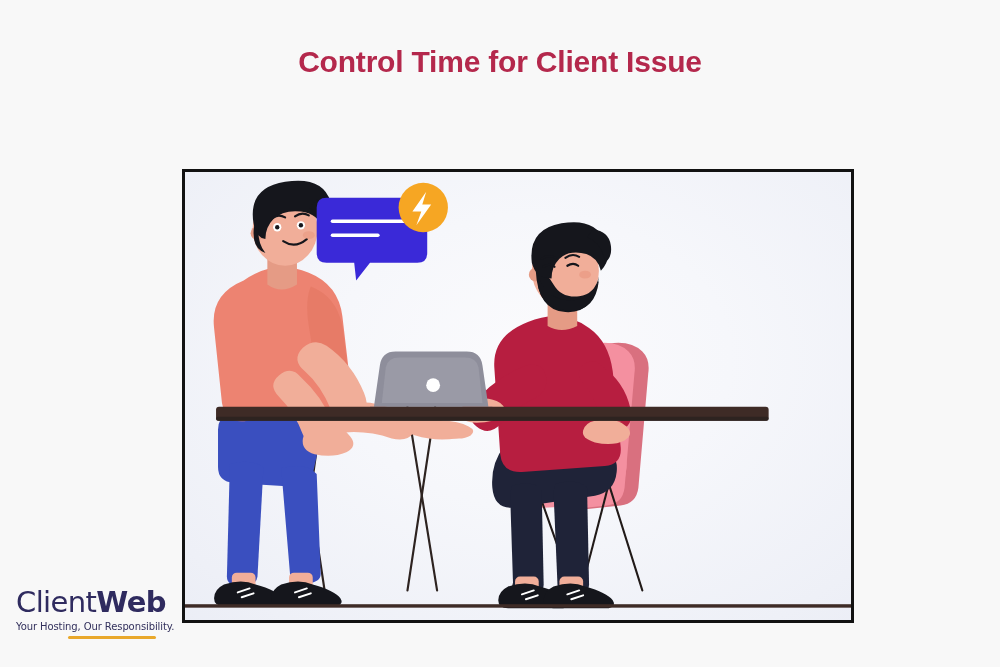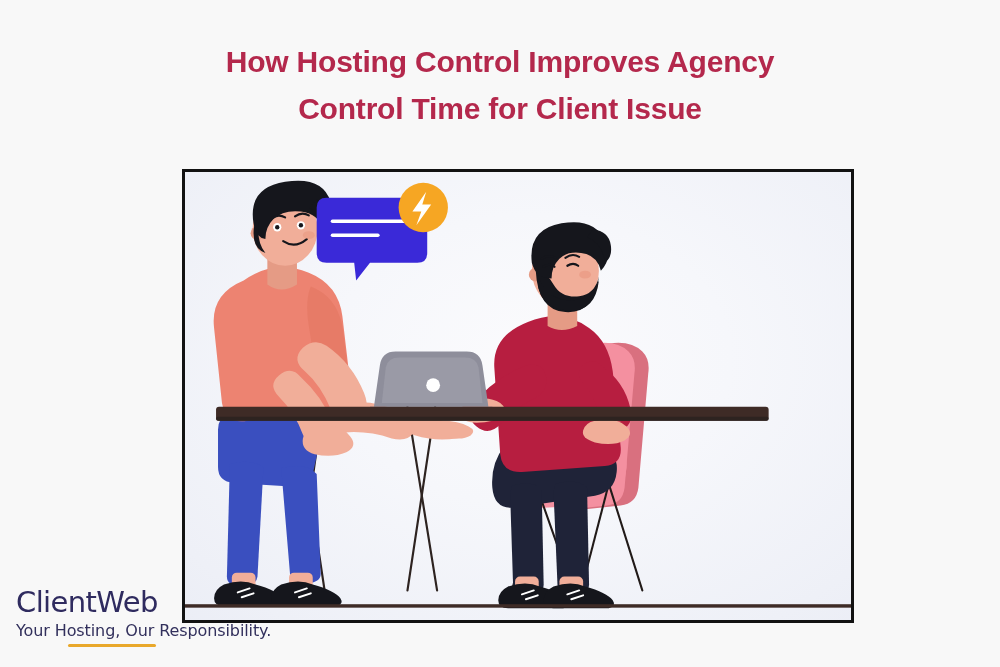--- a/index.html
+++ b/index.html
@@ -85,45 +85,44 @@
   .logo-word {
     font-family: "DejaVu Sans", sans-serif;
     font-size: 29px;
     font-weight: bold;
     color: #2f2b5f;
     letter-spacing: -0.6px;
     line-height: 32px;
     white-space: nowrap;
   }
   .logo-word .w-miles { font-weight: 400; }
-  .logo-word .w-web { font-weight: normal; text-align: right; }
+  .logo-word .w-web { font-weight: bold; text-align: right; }
   .logo-tag {
     font-family: "DejaVu Sans", sans-serif;
-    font-size: 16px;
+    font-size: 10px;
     color: #32305c;
     letter-spacing: -0.1px;
     margin-top: 3px;
     white-space: nowrap;
   }
   .logo-rule {
     margin-top: 4px;
     margin-left: 52px;
     width: 88px;
     height: 3px;
     background: #e9a82b;
     border-radius: 2px;
   }
 </style>
 </head>
 <body>
 
 <div class="page">
 
   <div class="title-block">
-    <div class="title-line">How Hosting Control Improves Agency</div>
     <div class="title-line">Control Time for Client Issue</div>
   </div>
 
   <div class="frame">
     <div class="frame-inner"></div>
 
     <div class="stage">
       <svg viewBox="0 0 672 454" preserveAspectRatio="xMidYMid meet" aria-label="illustration">
 
         <g>

